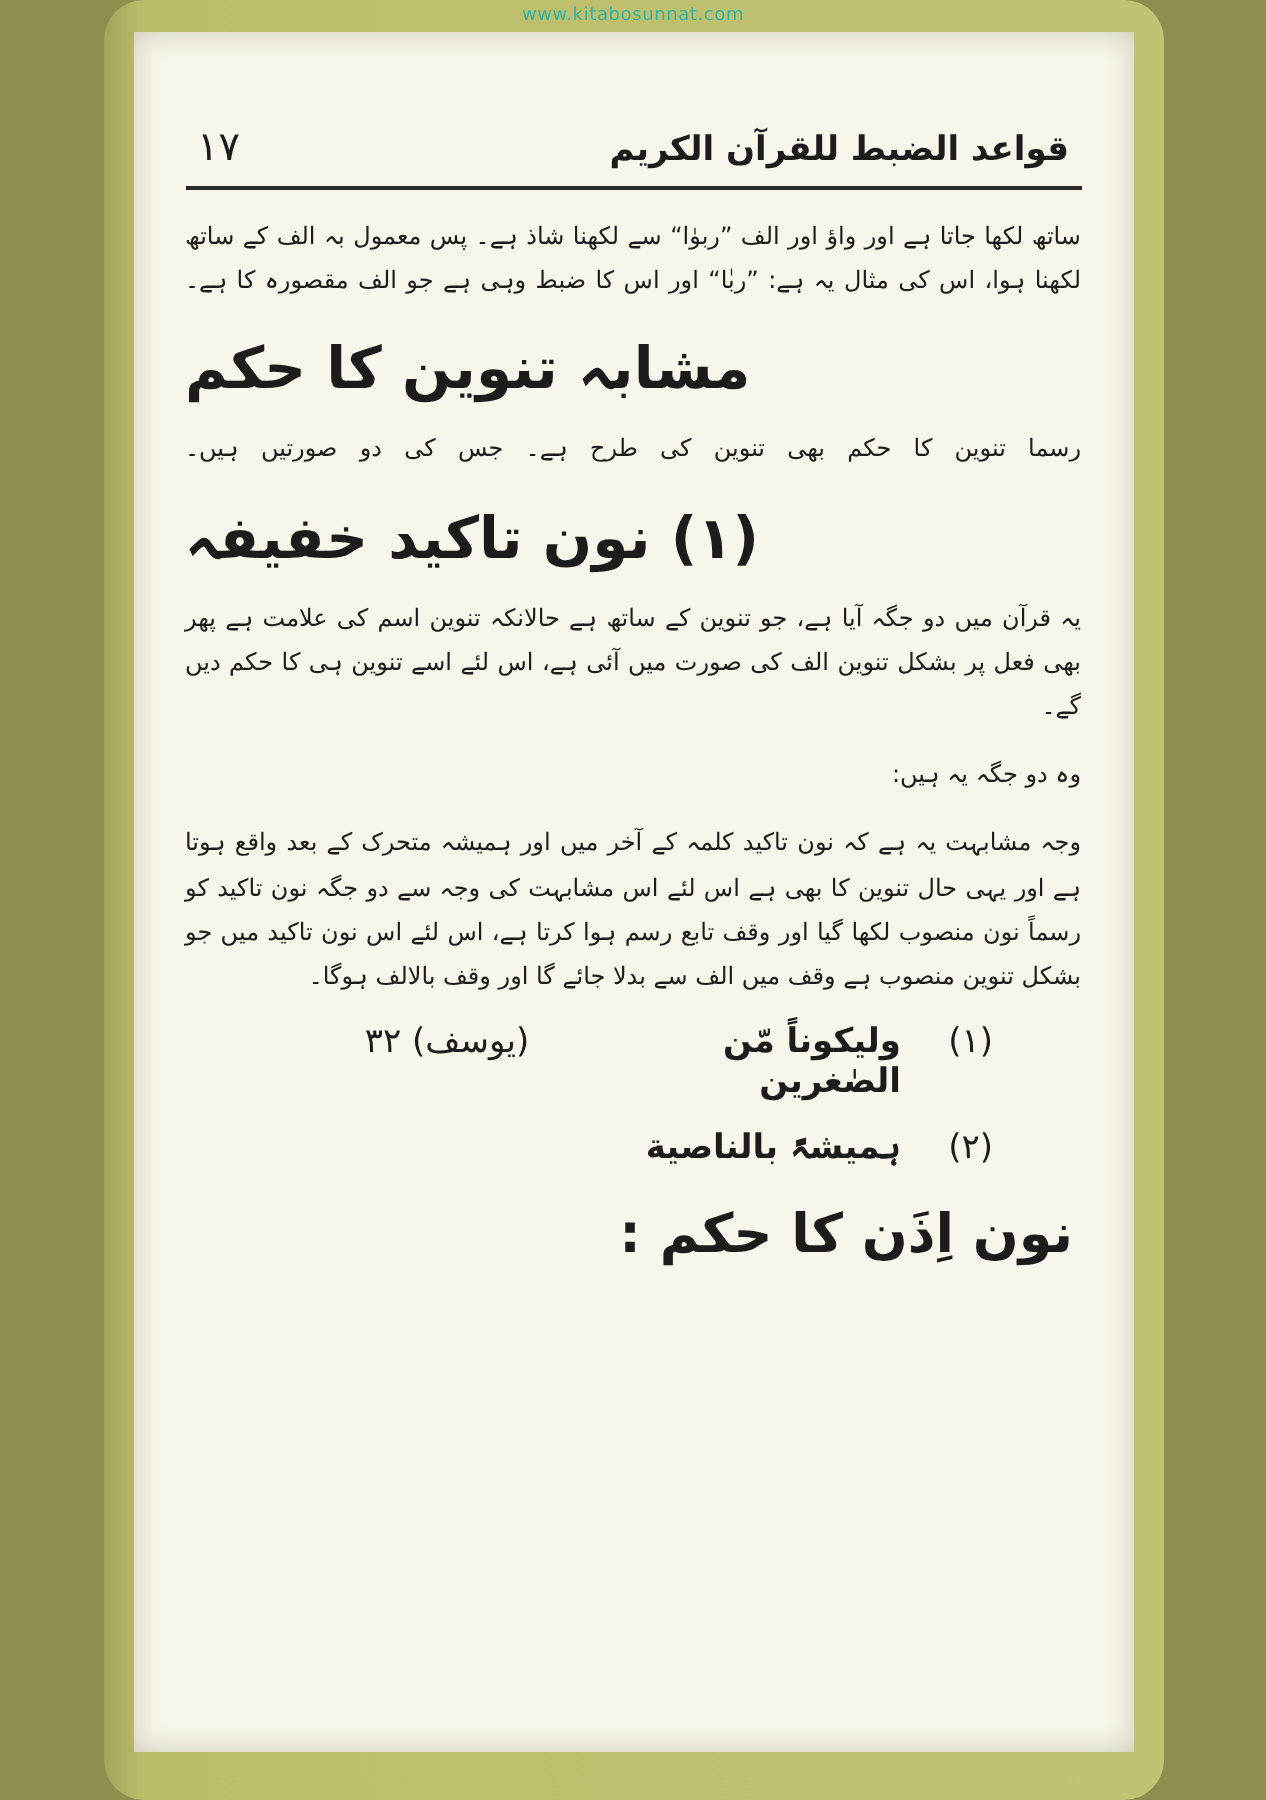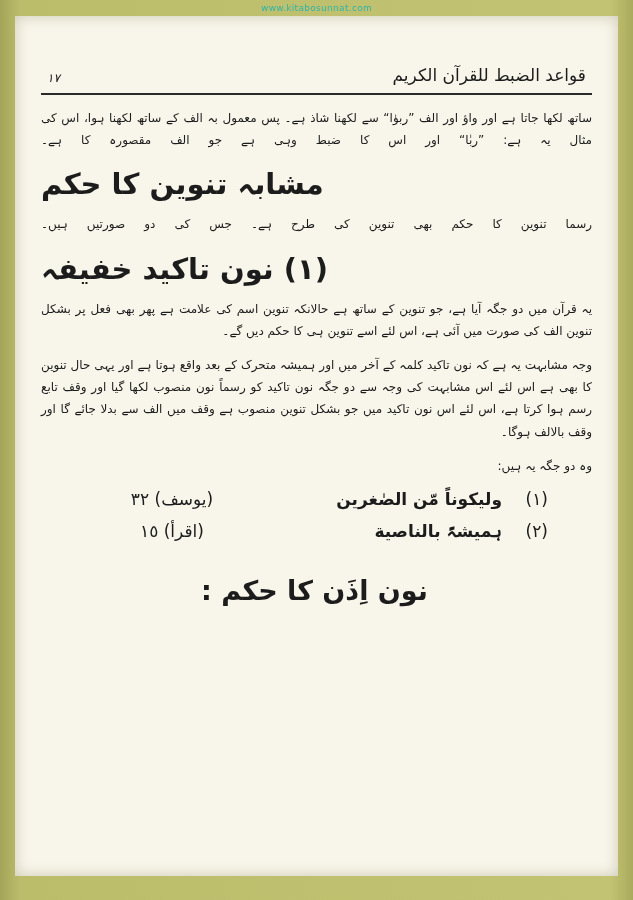--- a/index.html
+++ b/index.html
@@ -1,24 +1,25 @@
 <!DOCTYPE html>
 <html lang="ur" dir="rtl"><head>
 <meta charset="utf-8">
 <style>
   * { box-sizing: border-box; }
   html, body { margin: 0; padding: 0; background: #8e8f4e; }
   .scan {
     position: relative;
-    width: 633px;
+    width: 530px;
     height: 900px;
     margin: 0 auto;
     background: linear-gradient(90deg, #a3a457 0, #bcbd6b 20px, #c3c473 610px, #a9aa5c 633px);
     font-family: "DejaVu Sans", sans-serif;
     overflow: hidden;
+    border-radius: 20px;
   }
   .watermark {
     position: absolute;
     left: 0; right: 0;
     text-align: center;
     color: #2fb3a6;
     letter-spacing: .3px;
   }
   .watermark.top { top: 3px; font-size: 9px; }
   .watermark.bottom { bottom: 4px; font-size: 10px; }
@@ -31,41 +32,41 @@
     direction: rtl;
     color: #1c1c1c;
   }
   .header {
     display: flex;
     justify-content: space-between;
     align-items: flex-end;
     padding: 2px 6px 8px;
     border-bottom: 2px solid #2a2a2a;
   }
-  .book-title { font-weight: normal; font-size: 17px; margin-top: 23px; }
-  .page-number { font-size: 12px; font-style: italic; }
+  .book-title { font-weight: bold; font-size: 17px; margin-top: 23px; }
+  .page-number { font-size: 20px; }
   p.body {
     font-size: 12px;
     line-height: 1.85;
     text-align: justify;
     margin: 12px 0 0;
   }
   p.full-line { text-align-last: justify; }
   .center-heading {
     text-align: left;
     font-size: 29px;
     font-weight: bold;
     margin: 16px 0 2px;
     letter-spacing: .5px;
   }
   .right-heading {
-    text-align: center;
+    text-align: right;
     font-size: 27px;
     font-weight: bold;
-    margin: 34px 0 0;
+    margin: 18px 0 0;
     padding-right: 4px;
   }
   .list-intro {
     font-size: 16.5px;
     margin: 16px 28px 0 0;
   }
   .verse-row {
     display: flex;
     align-items: baseline;
     font-size: 17px;
@@ -93,34 +94,33 @@
     <p class="body full-line">ساتھ لکھا جاتا ہے اور واؤ اور الف ”ربوٰا“ سے لکھنا شاذ ہے۔ پس معمول بہ الف کے ساتھ لکھنا ہوا، اس کی مثال یہ ہے: ”ربٰا“ اور اس کا ضبط وہی ہے جو الف مقصورہ کا ہے۔</p>
 
     <h2 class="center-heading">مشابہ تنوین کا حکم</h2>
 
     <p class="body full-line">رسما تنوین کا حکم بھی تنوین کی طرح ہے۔ جس کی دو صورتیں ہیں۔</p>
 
     <h2 class="center-heading">(۱) نون تاکید خفیفہ</h2>
 
     <p class="body">یہ قرآن میں دو جگہ آیا ہے، جو تنوین کے ساتھ ہے حالانکہ تنوین اسم کی علامت ہے پھر بھی فعل پر بشکل تنوین الف کی صورت میں آئی ہے، اس لئے اسے تنوین ہی کا حکم دیں گے۔</p>
 
+    <p class="body list-intro">وہ دو جگہ یہ ہیں:</p>
+
     <p class="body">وجہ مشابہت یہ ہے کہ نون تاکید کلمہ کے آخر میں اور ہمیشہ متحرک کے بعد واقع ہوتا ہے اور یہی حال تنوین کا بھی ہے اس لئے اس مشابہت کی وجہ سے دو جگہ نون تاکید کو رسماً نون منصوب لکھا گیا اور وقف تابع رسم ہوا کرتا ہے، اس لئے اس نون تاکید میں جو بشکل تنوین منصوب ہے وقف میں الف سے بدلا جائے گا اور وقف بالالف ہوگا۔</p>
-
-    <p class="body list-intro">وہ دو جگہ یہ ہیں:</p>
 
     <div class="verse-row">
       <span class="verse-num">(۱)</span>
       <span class="verse-text">وليكوناً مّن الصٰغرين</span>
       <span class="verse-ref">(یوسف) ٣٢</span>
     </div>
 
     <div class="verse-row">
       <span class="verse-num">(۲)</span>
       <span class="verse-text">ہمیشہً بالناصية</span>
-      <span class="verse-ref">(اقرأ) ١٥</span>
     </div>
 
     <h2 class="right-heading">نون اِذَن کا حکم :</h2>
 
 
   </div>
 
 
 </div>
 

